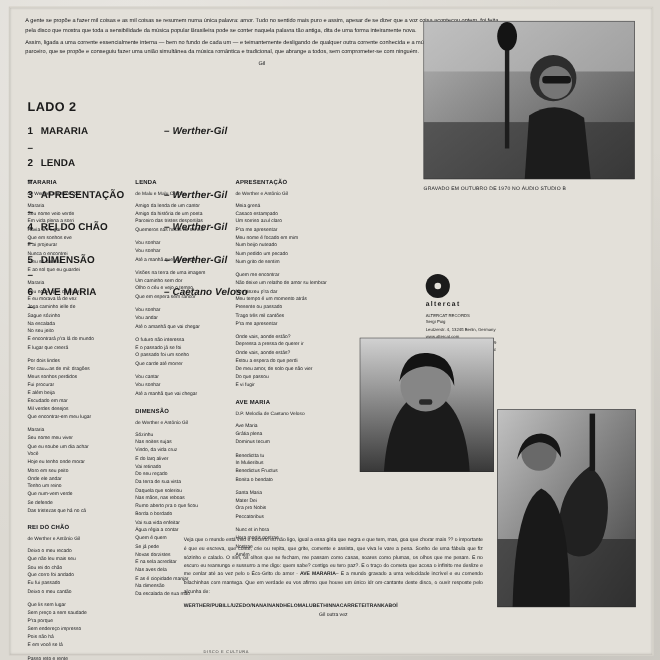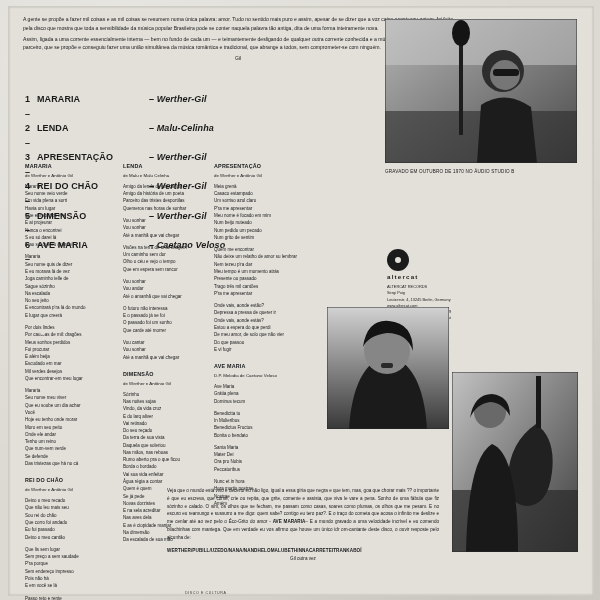--- a/index.html
+++ b/index.html
@@ -110,30 +110,30 @@
 
 <div class="page">
 
   <div class="intro">
     <p>A gente se propõe a fazer mil coisas e as mil coisas se resumem numa única palavra: amor. Tudo no sentido mais puro e assim, apesar de se dizer que a voz coisa acontecou ontem, foi feita pela disco que mostra que toda a sensibilidade da música popular Brasileira pode se conter naquela palavra tão antiga, dita de uma forma inteiramente nova.</p>
     <p>Assim, ligada a uma corrente essencialmente interna — bem no fundo de cada um — e teimantemente desligando de qualquer outra corrente conhecida e a música de Werther, meu amigo e parceiro, que se propõe e conseguiu fazer uma união simultânea da música romântica e tradicional, que abrange a todos, sem comprometer-se com ninguém.</p>
     <div class="sig">Gil</div>
   </div>
 
   <div class="lado">
+    <h1>LADO 2</h1>
     <ul class="tracklist">
       <li>
         <span class="num">1 –</span>
         <span class="tt">MARARIA</span>
         <span class="cred">– Werther-Gil</span>
       </li>
       <li>
         <span class="num">2 –</span>
         <span class="tt">LENDA</span>
-        <span class="cred">– Malu-Celinha</span>
       </li>
       <li>
         <span class="num">3 –</span>
         <span class="tt">APRESENTAÇÃO</span>
         <span class="cred">– Werther-Gil</span>
       </li>
       <li>
         <span class="num">4 –</span>
         <span class="tt">REI DO CHÃO</span>
         <span class="cred">– Werther-Gil</span>

